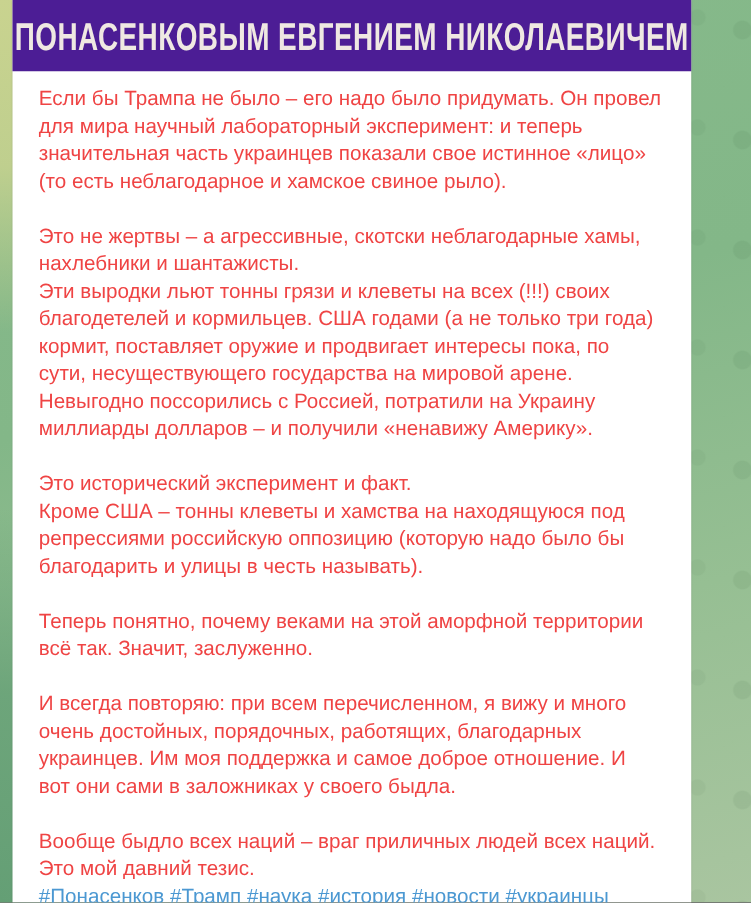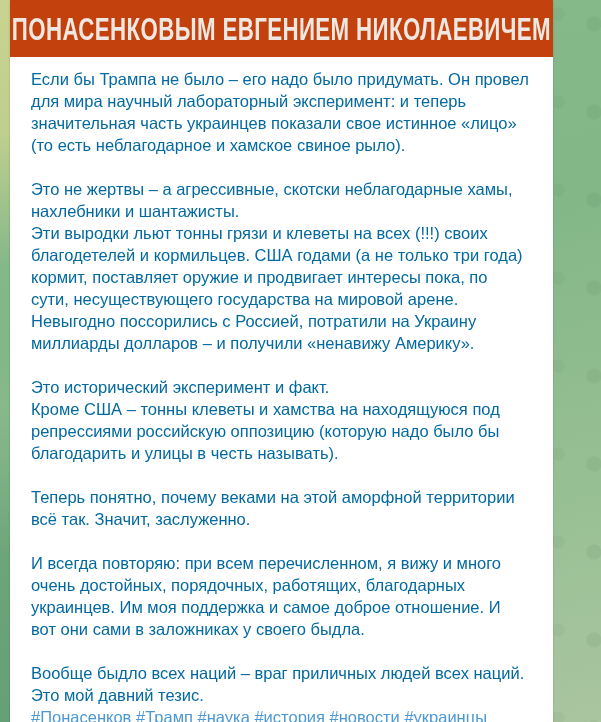--- a/index.html
+++ b/index.html
@@ -73,25 +73,25 @@
     cursor:pointer;
   }
 </style>
 </head>
 <body>
 
 <div class="screen">
   <div class="wallpaper"></div>
 
   <div class="bubble" style="background: rgb(255, 255, 255);">
-    <div class="photo-header" style="background: #c2410c;">
+    <div class="photo-header" style="background: #4c1d95;">
       <div class="photo-title" style="color: rgb(239, 232, 226);">ПОНАСЕНКОВЫМ ЕВГЕНИЕМ НИКОЛАЕВИЧЕМ</div>
     </div>
 
-    <div class="msg-text" style="color: #0369a1;">Если бы Трампа не было – его надо было придумать. Он провел
+    <div class="msg-text" style="color: #ef4444;">Если бы Трампа не было – его надо было придумать. Он провел
 для мира научный лабораторный эксперимент: и теперь
 значительная часть украинцев показали свое истинное «лицо»
 (то есть неблагодарное и хамское свиное рыло).
 
 Это не жертвы – а агрессивные, скотски неблагодарные хамы,
 нахлебники и шантажисты.
 Эти выродки льют тонны грязи и клеветы на всех (!!!) своих
 благодетелей и кормильцев. США годами (а не только три года)
 кормит, поставляет оружие и продвигает интересы пока, по
 сути, несуществующего государства на мировой арене.

